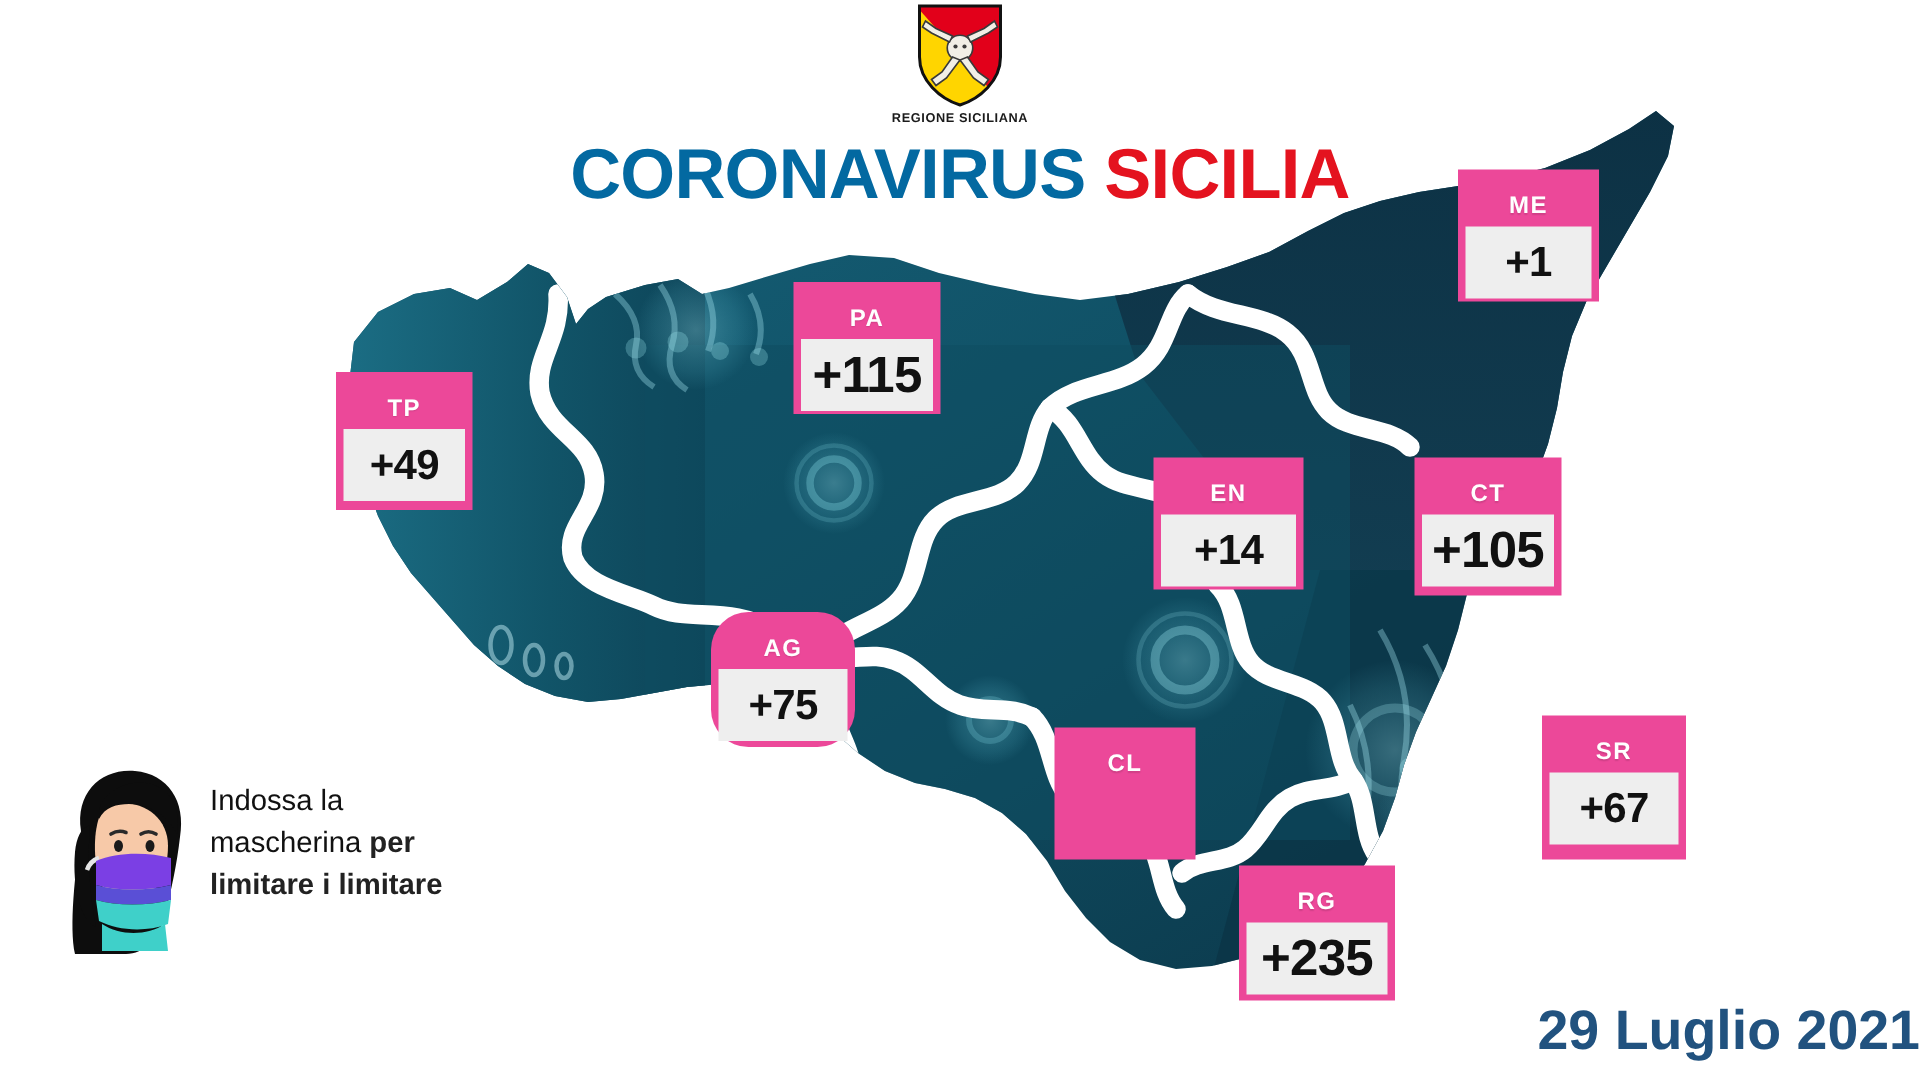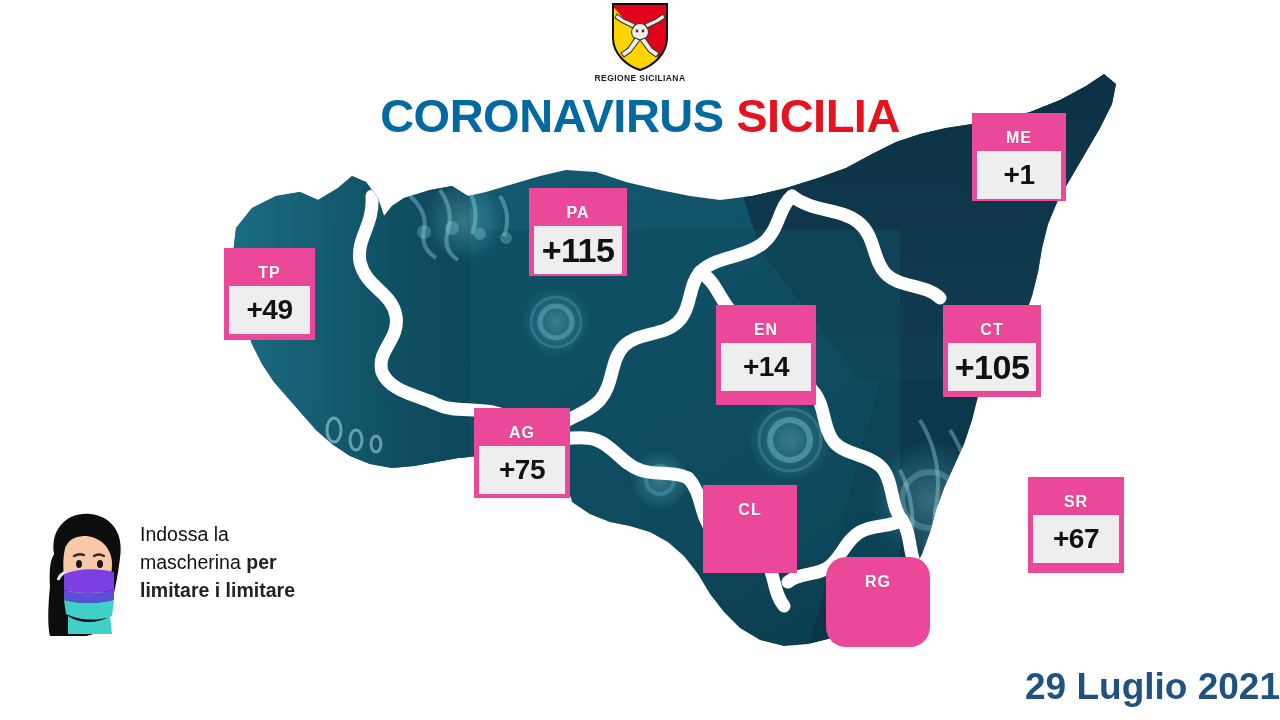--- a/index.html
+++ b/index.html
@@ -248,41 +248,42 @@
         <span class="val">+49</span>
       </div>
       <div class="badge" style="left: 529px; top: 188px; width: 98px; height: 88px;">
         <span class="code">PA</span>
         <span class="val">+115</span>
       </div>
       <div class="badge small" style="left: 972px; top: 113px; width: 94px; height: 88px;">
         <span class="code">ME</span>
         <span class="val">+1</span>
       </div>
-      <div class="badge small" style="left: 716px; top: 305px; width: 100px; height: 100px;">
+      <div class="badge small" style="left: 769px; top: 305px; width: 100px; height: 88px;">
         <span class="code">EN</span>
         <span class="val">+14</span>
       </div>
       <div class="badge" style="left: 943px; top: 305px; width: 98px; height: 92px;">
         <span class="code">CT</span>
         <span class="val">+105</span>
       </div>
-      <div class="badge small" style="left: 474px; top: 408px; width: 96px; height: 90px;">
+      <div class="badge small" style="left: 474px; top: 408px; width: 96px; height: 90px; border-radius: 25px;">
         <span class="code">AG</span>
         <span class="val">+75</span>
       </div>
       <div class="badge small" style="left: 703px; top: 469px; width: 94px; height: 88px; margin-top: 16px;">
         <span class="code">CL</span>
       </div>
       <div class="badge small" style="left: 1028px; top: 477px; width: 96px; height: 96px;">
         <span class="code">SR</span>
         <span class="val">+67</span>
       </div>
-      <div class="badge" style="left: 826px; top: 557px; width: 104px; height: 90px; border-radius: 20px;">
+      <div class="badge" style="left: 826px; top: 577px; width: 104px; height: 90px;">
         <span class="code">RG</span>
+        <span class="val">+235</span>
       </div>
     </div>
 
   <div id="mask-block">
     <svg class="mask-svg" width="100" height="130" viewBox="0 0 100 130">
 
       <path d="M18,48 C14,22 32,6 54,8 C76,10 88,28 84,52
                C82,70 78,88 74,104 C70,120 60,130 48,130
                L14,130 C10,112 14,76 18,48 Z" fill="#0d0d0d"></path>
 

